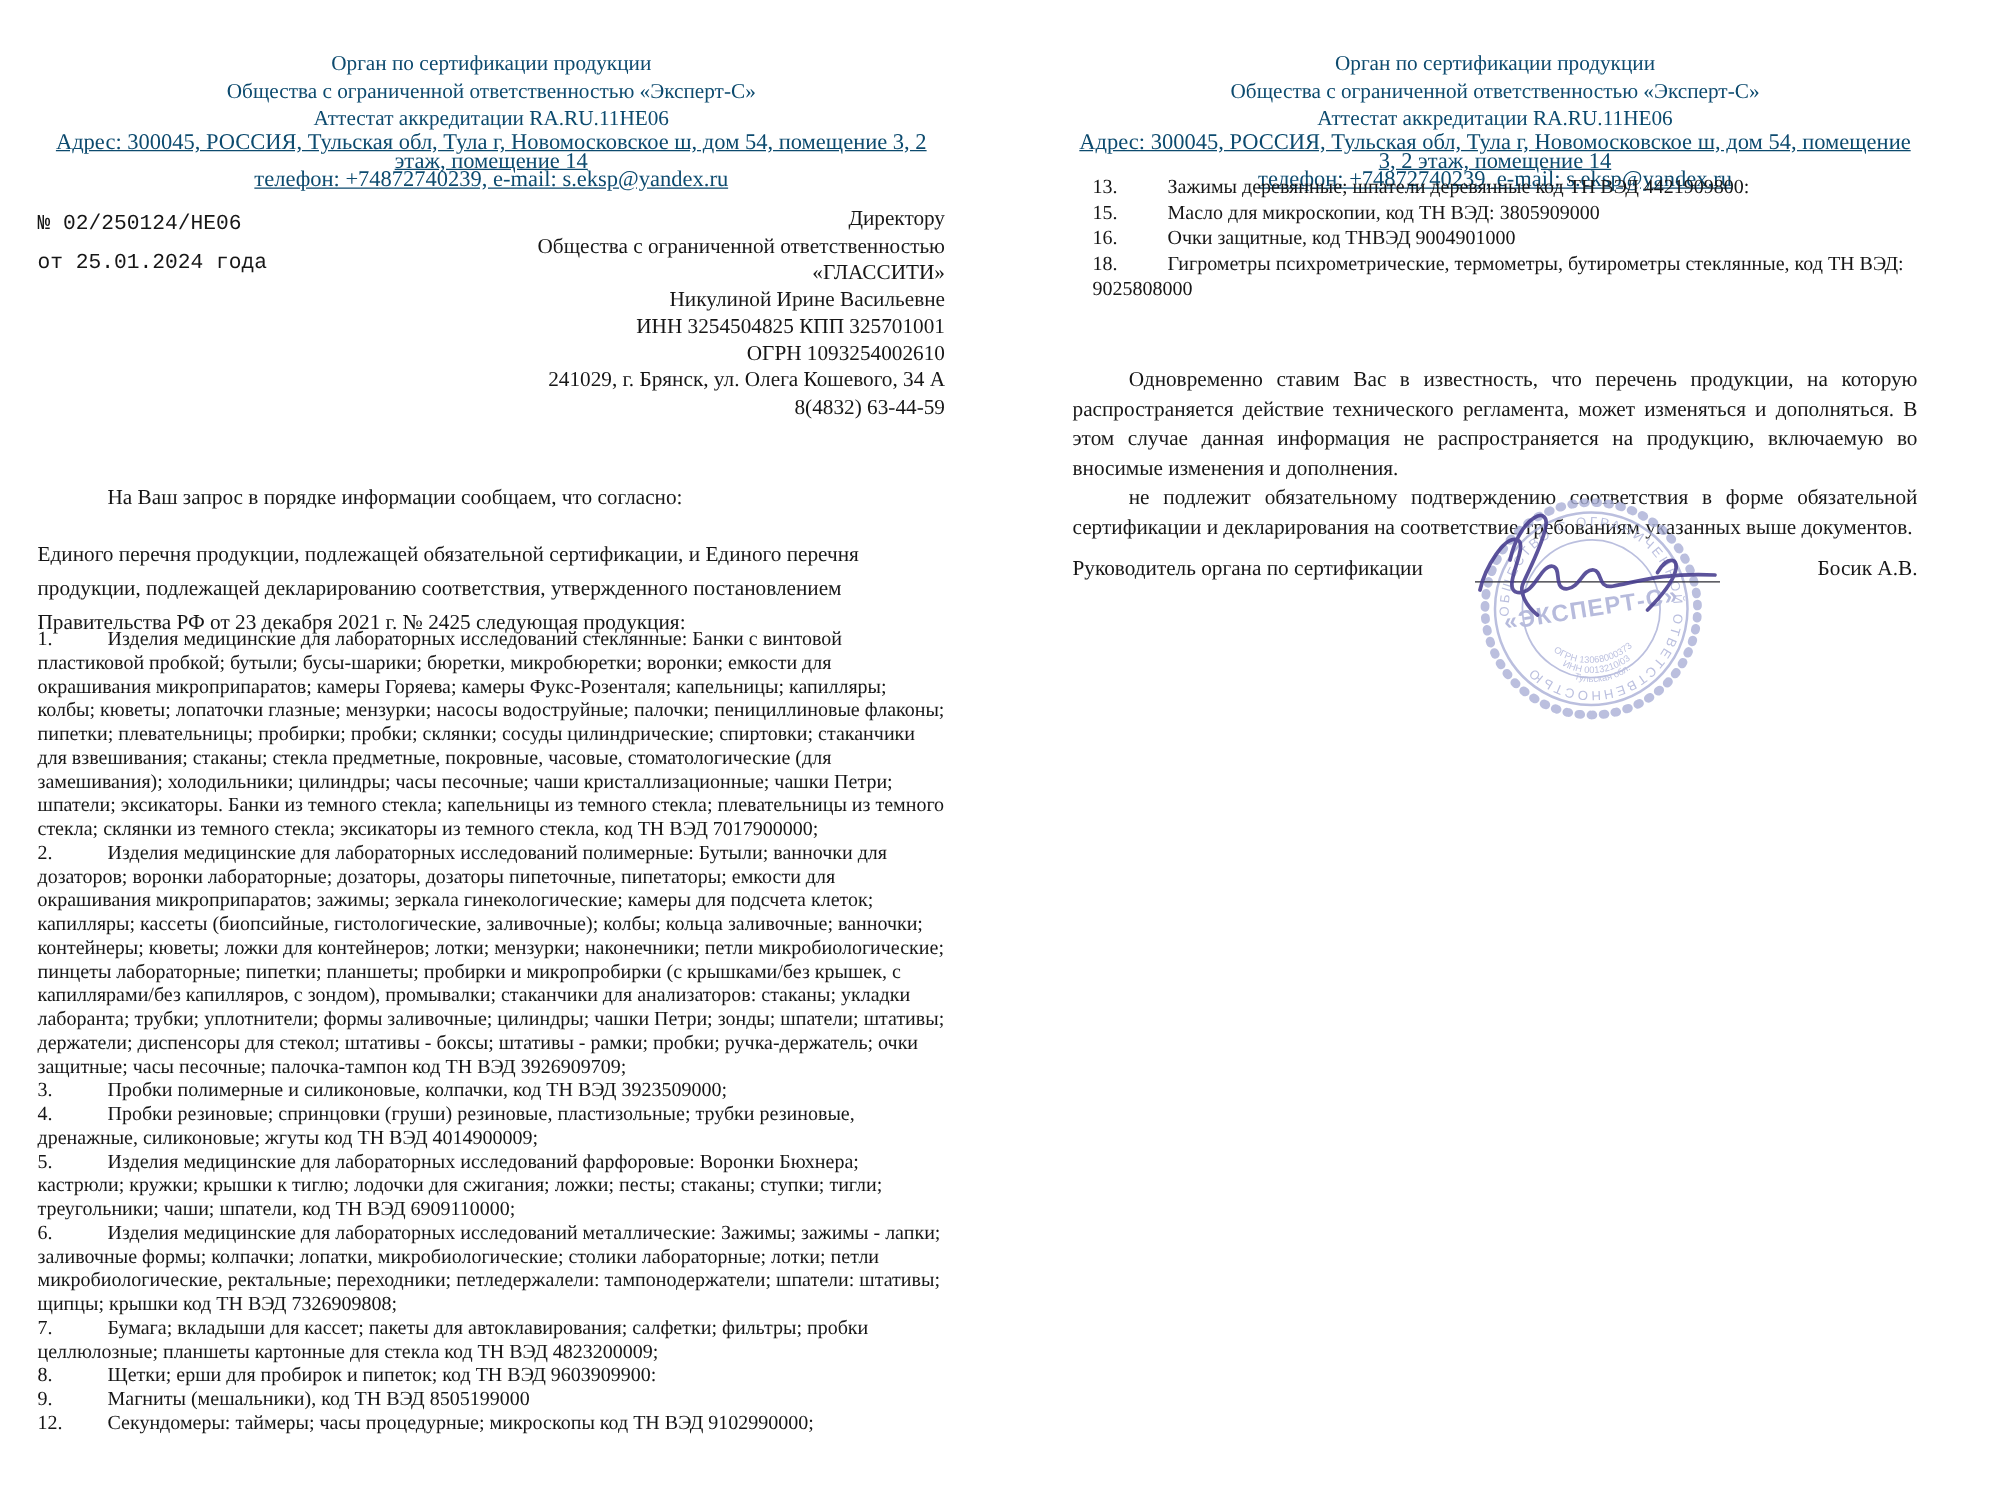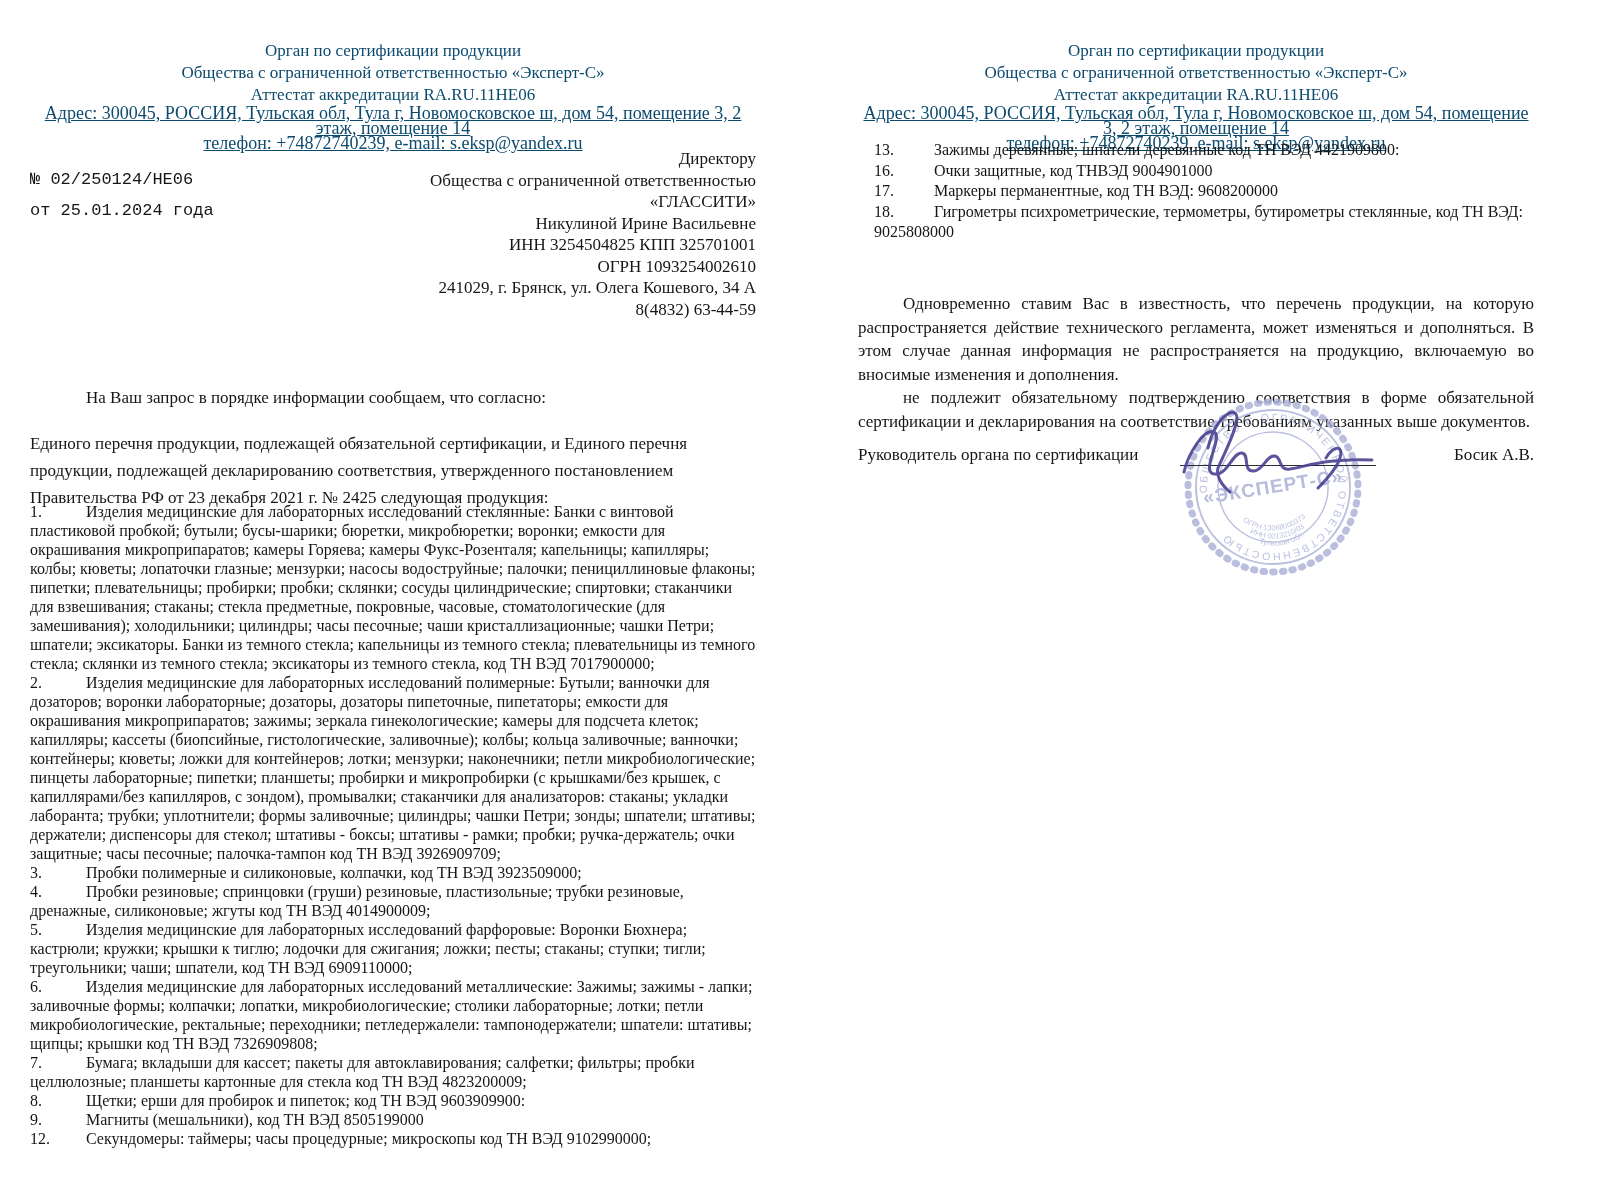--- a/index.html
+++ b/index.html
@@ -10,21 +10,21 @@
   .page-left  { left:30px;  width:726px; }
   .page-right { left:858px; width:676px; }
 
   
   .org-header { position:absolute; top:0; left:0; width:100%; text-align:center; color:#0c4a6e; }
   .org-header .h-main  { font-size:17px; line-height:22px; }
   .org-header .h-small { font-size:18px; line-height:15px;text-decoration:underline; }
 
   
   .ref-block { position:absolute; top:124px; left:0; font-size:17px; line-height:31px;font-family:Liberation Mono, monospace; }
-  .addressee { position:absolute; top:108px; right:0; text-align:right; font-size:17px; line-height:21.5px; }
+  .addressee { position:absolute; top:124px; right:0; text-align:right; font-size:17px; line-height:21.5px; }
   .intro-para { position:absolute; top:348px; left:0; width:100%; font-size:17px; text-indent:56px; }
   .basis-para { position:absolute; top:390px; left:0; width:100%; font-size:17px; line-height:27px; }
   .items-left { position:absolute; top:462px; left:0; width:100%; font-size:16px; line-height:19px; }
   .items-left p { margin:0; }
   .items-left .num { display:inline-block; width:56px; }
 
   
   .items-right { position:absolute; top:100px; left:16px; width:660px; font-size:16px; line-height:20.5px; }
   .items-right p { margin:0; }
   .items-right .num { display:inline-block; width:60px; }
@@ -89,22 +89,22 @@
   <div class="org-header">
     <div class="h-main">Орган по сертификации продукции</div>
     <div class="h-main">Общества с ограниченной ответственностью «Эксперт-С»</div>
     <div class="h-main">Аттестат аккредитации RA.RU.11НЕ06</div>
     <div class="h-small">Адрес: 300045, РОССИЯ, Тульская обл, Тула г, Новомосковское ш, дом 54, помещение 3, 2 этаж, помещение 14</div>
     <div class="h-small">телефон: +74872740239, e-mail: s.eksp@yandex.ru</div>
   </div>
 
   <div class="items-right">
     <p><span class="num">13.</span><span>Зажимы деревянные; шпатели деревянные код ТН ВЭД 4421909800:</span></p>
+    <p><span class="num">15.</span><span>Масло для микроскопии, код ТН ВЭД: 3805909000</span></p>
     <p><span class="num">16.</span><span>Очки защитные, код ТНВЭД 9004901000</span></p>
-    <p><span class="num">17.</span><span>Маркеры перманентные, код ТН ВЭД: 9608200000</span></p>
     <p><span class="num">18.</span><span>Гигрометры психрометрические, термометры, бутирометры стеклянные, код ТН ВЭД: 9025808000</span></p>
   </div>
 
   <div class="paras">
     <p>Одновременно ставим Вас в известность, что перечень продукции, на которую распространяется действие технического регламента, может изменяться и дополняться. В этом случае данная информация не распространяется на продукцию, включаемую во вносимые изменения и дополнения.</p>
     <p>не подлежит обязательному подтверждению соответствия в форме обязательной сертификации и декларирования на соответствие требованиям указанных выше документов.</p>
   </div>
 
   <div class="stamp-wrap">
     <svg width="190" height="190" viewBox="0 0 190 190">

